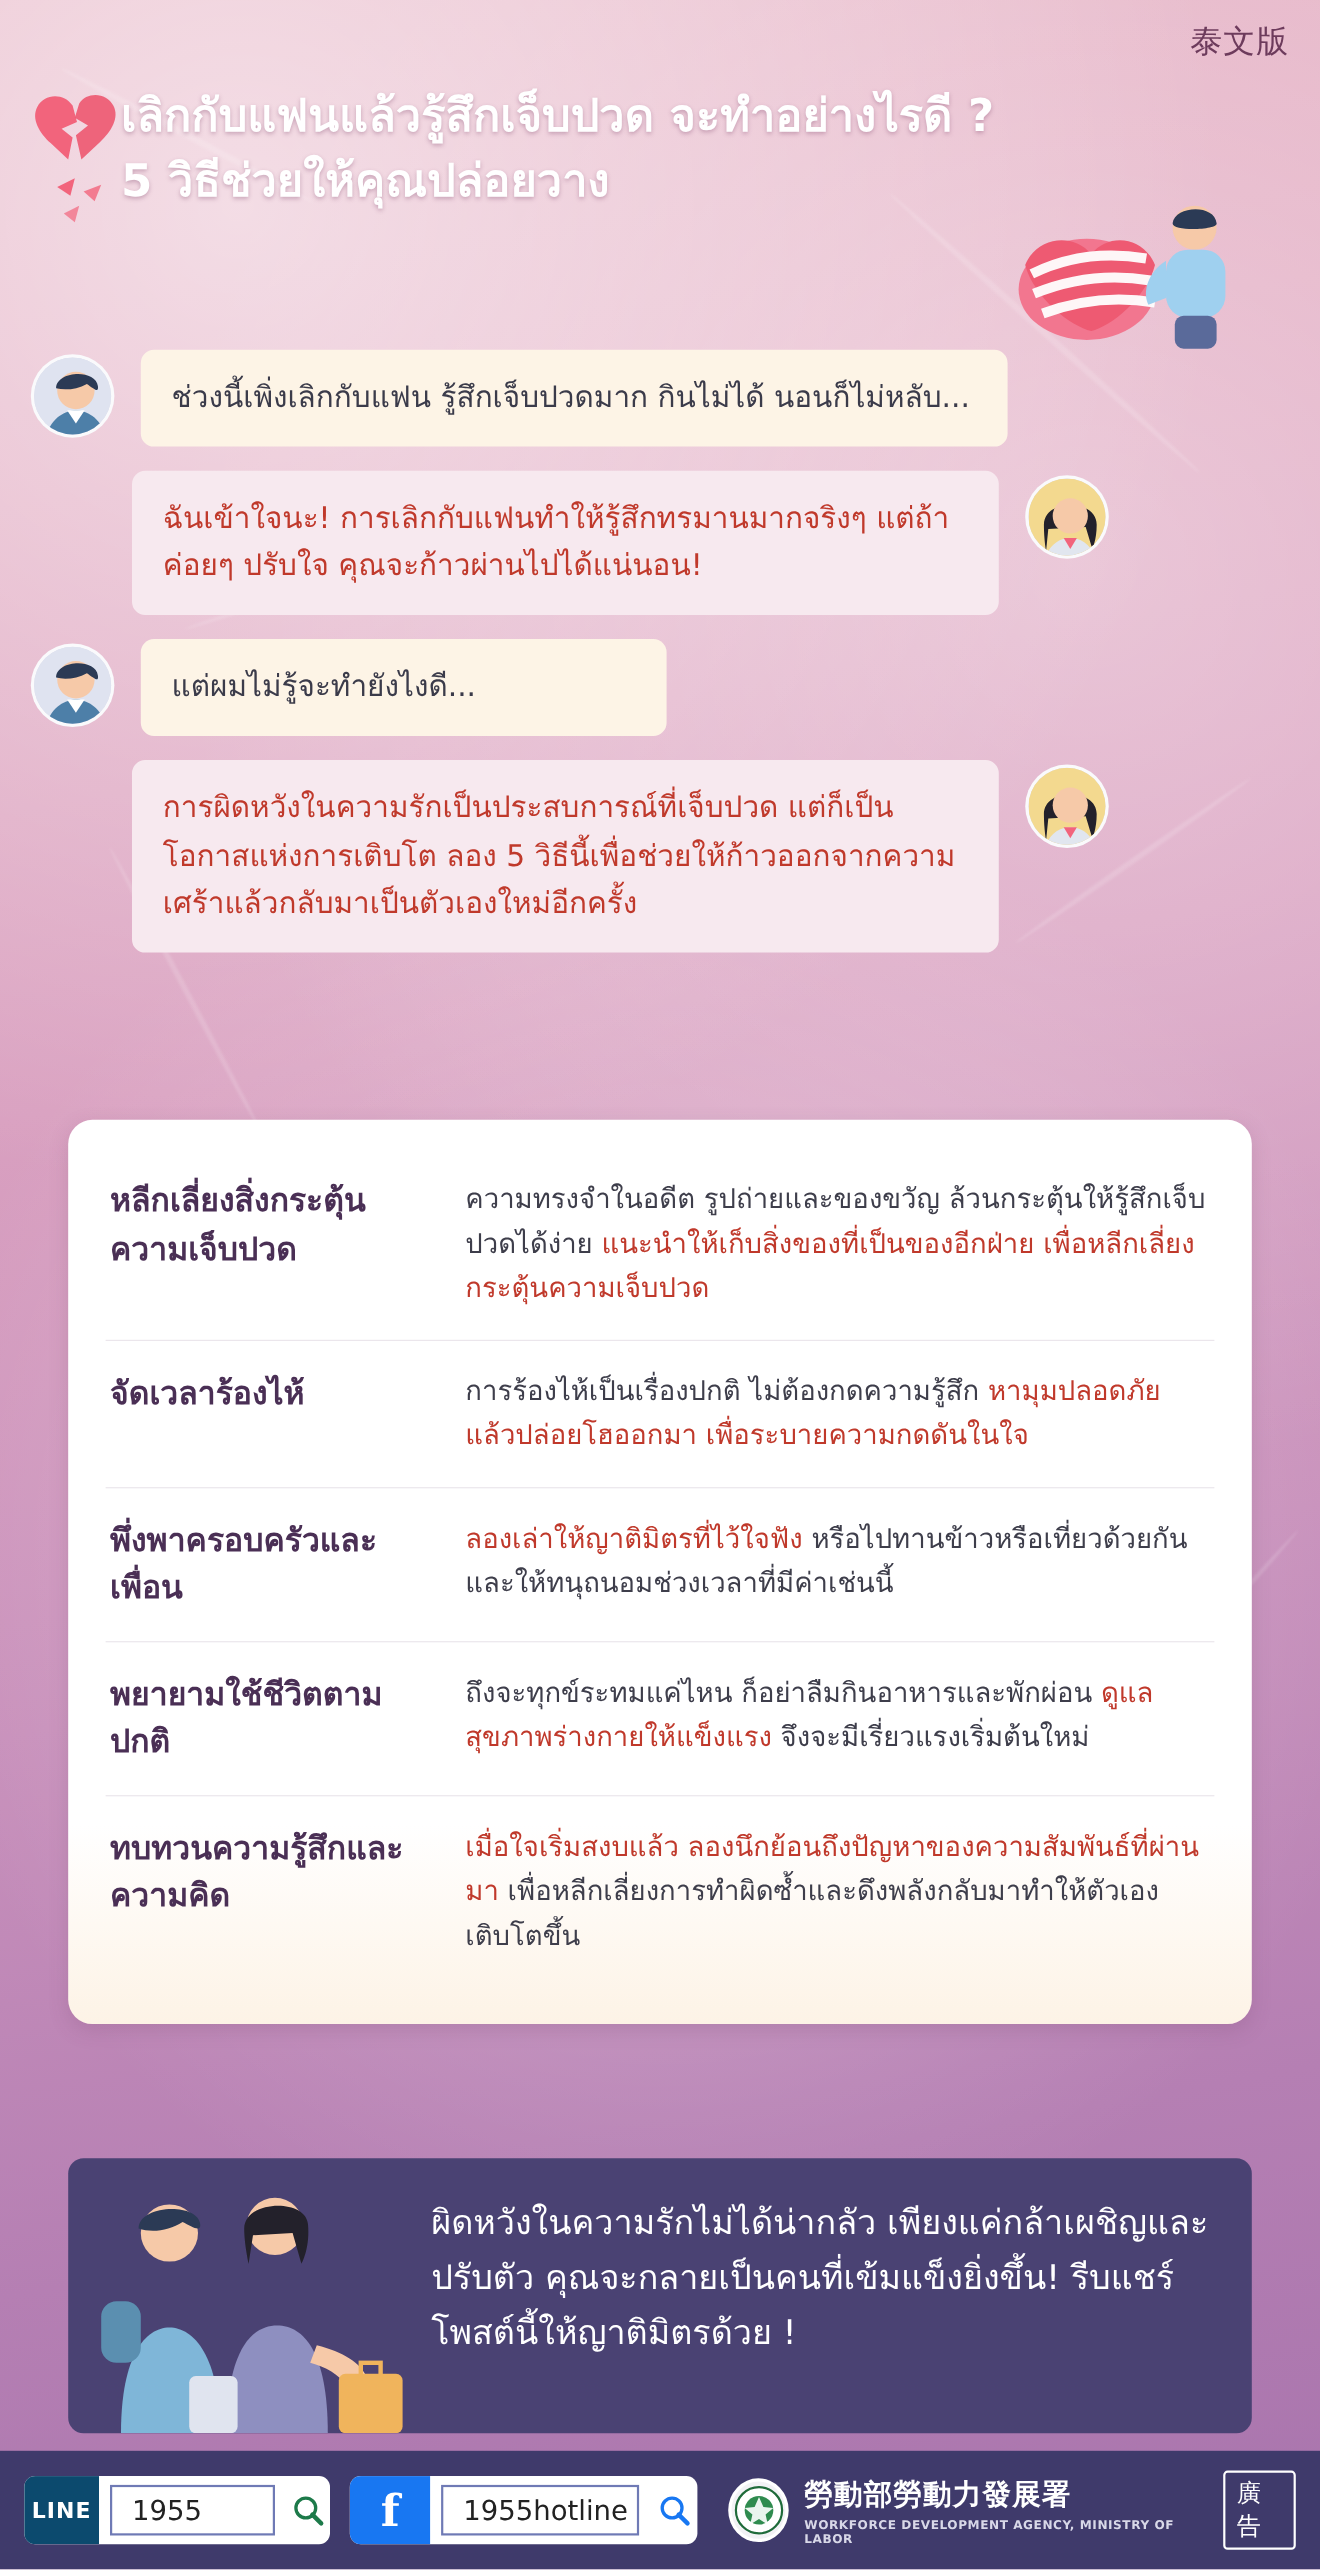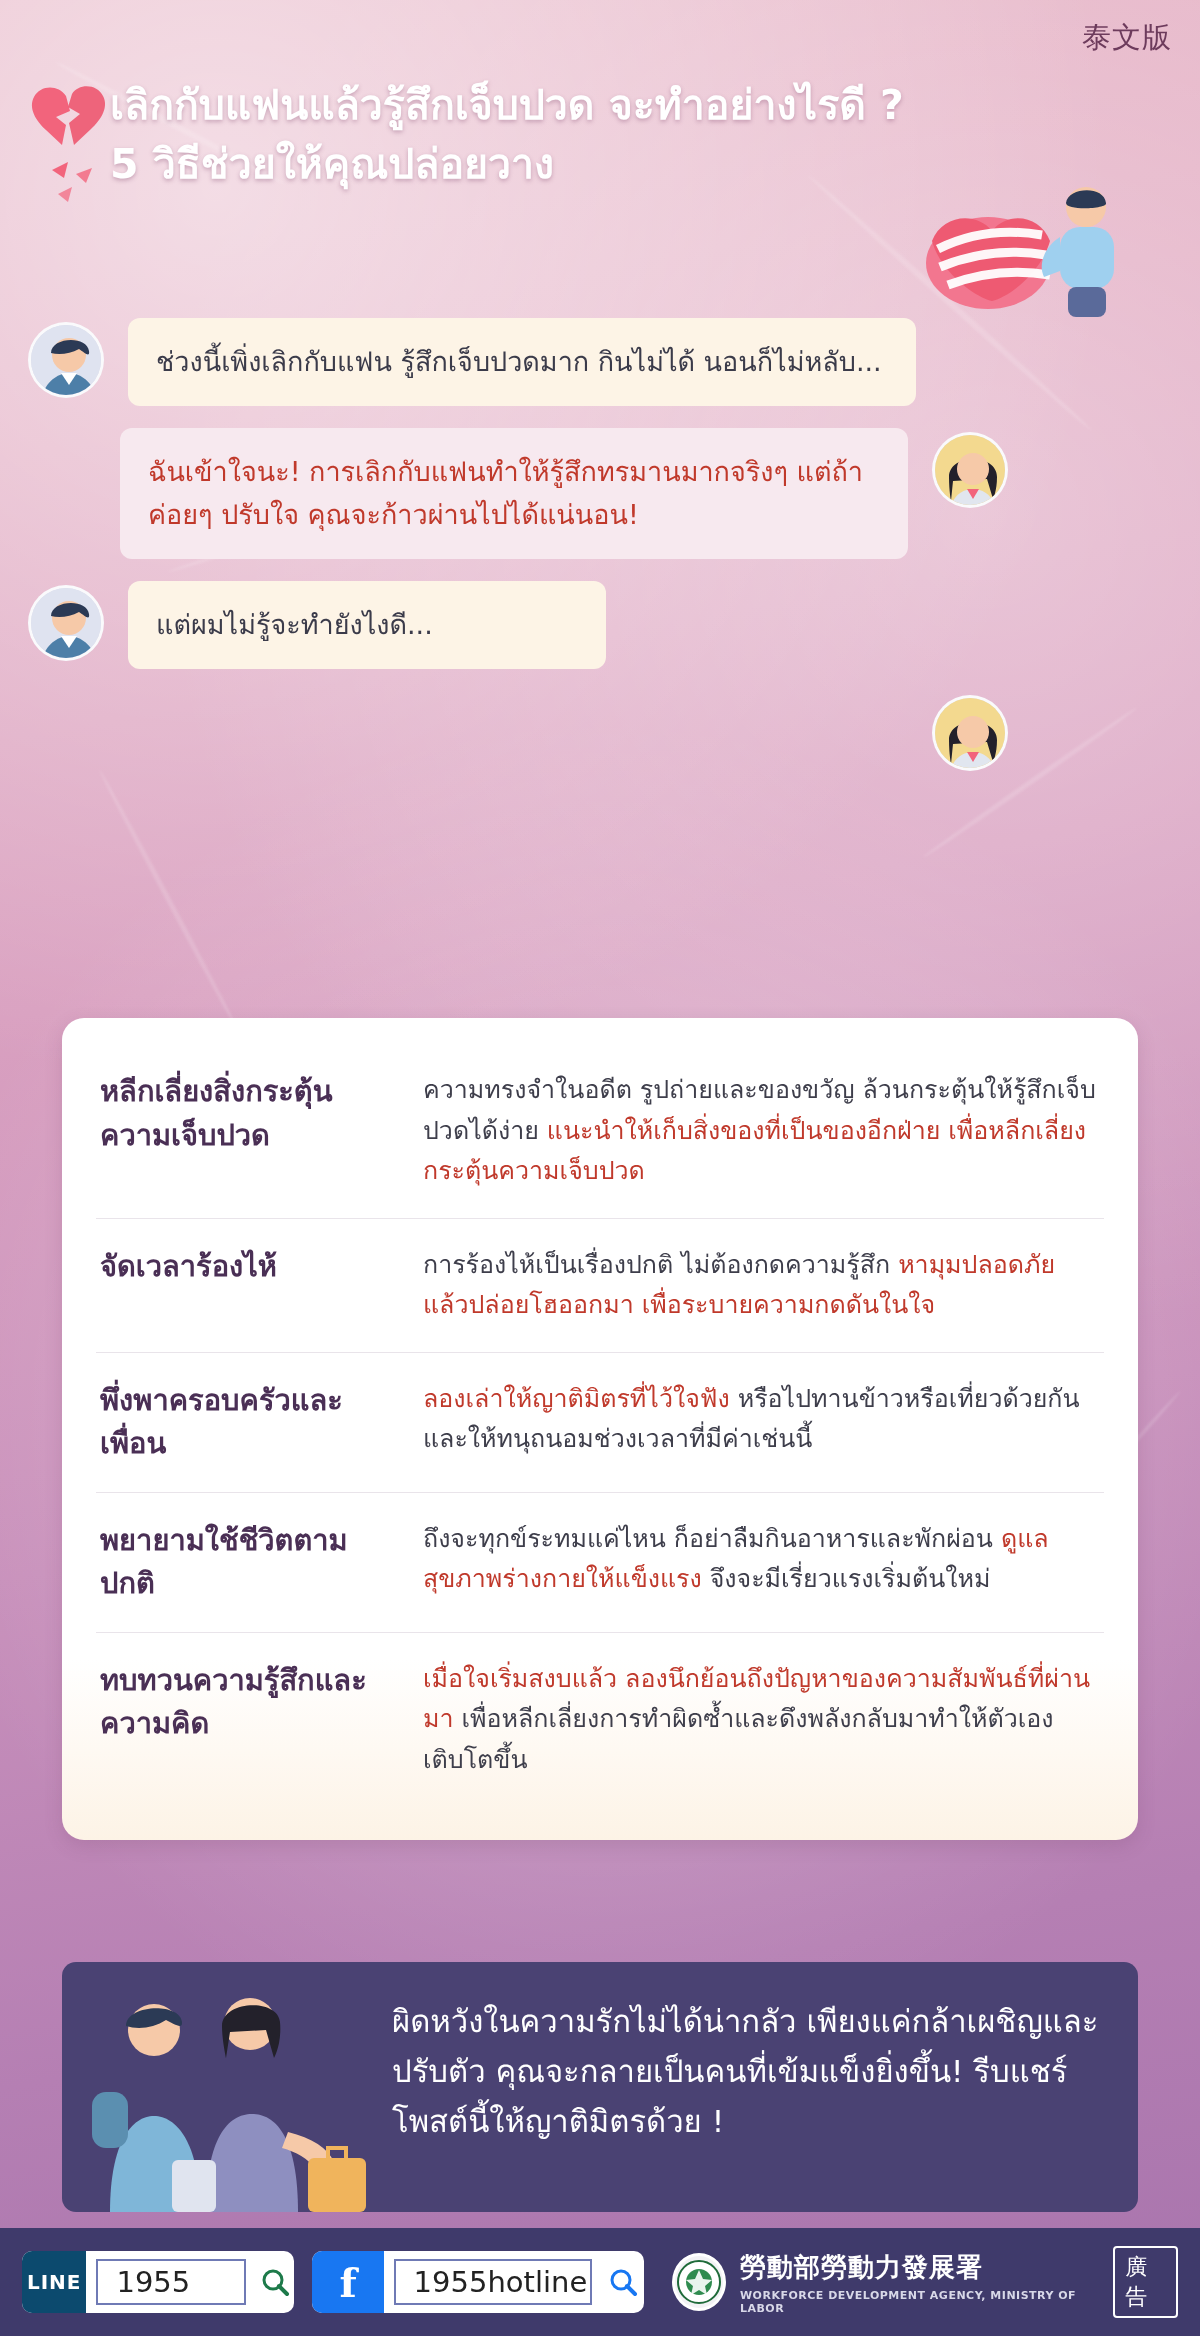--- a/index.html
+++ b/index.html
@@ -109,21 +109,21 @@
     width: 78px; height: 62px; background: #0c4a6e; color: #fff;
     display: flex; align-items: center; justify-content: center;
     font-size: 20px; font-weight: bold; letter-spacing: 1px;
   }
   .fb-badge {
     width: 78px; height: 62px; background: #1877f2; color: #fff;
     display: flex; align-items: center; justify-content: center;
     font-size: 40px; font-weight: bold; font-family: "DejaVu Serif", serif;
   }
   .pill-text {
-    padding: 0 18px; font-size: 29px; color: #222; min-width: 150px;
+    padding: 0 18px; font-size: 25px; color: #222; min-width: 150px;
     border: 2px solid #6f7ab5; border-radius: 0; height: 46px;
     display: flex; align-items: center; margin: 0 10px;
   }
   .mag { width: 46px; display:flex; align-items:center; justify-content:center; }
   .agency { display: flex; align-items: center; gap: 14px; margin-left: 10px; font-weight: bold; }
   .agency-seal {
     width: 58px; height: 58px; border-radius: 50%;
     background: #f2f2f5; border: 3px solid #ffffff;
     display:flex; align-items:center; justify-content:center;
   }
@@ -226,20 +226,21 @@
     <div class="row">
       <div class="avatar right">
         <svg width="76" height="76" viewBox="0 0 76 76">
           <rect width="76" height="76" fill="#f3d98f"></rect>
           <path d="M14 42c0-24 48-24 48 0 0 14-4 22-4 22l-6-20-34 2-2 20s-2-10-2-24z" fill="#23212b"></path>
           <circle cx="38" cy="34" r="16" fill="#f6c9a8"></circle>
           <path d="M14 76c4-16 14-22 24-22s20 6 24 22z" fill="#e1e6ef"></path>
           <path d="M32 54h12l-6 10z" fill="#f2647c"></path>
         </svg>
       </div>
+      <div class="bubble right strong">การผิดหวังในความรักเป็นประสบการณ์ที่เจ็บปวด  แต่ก็เป็นโอกาสแห่งการเติบโต ลอง 5 วิธีนี้เพื่อช่วยให้ก้าวออกจากความเศร้าแล้วกลับมาเป็นตัวเองใหม่อีกครั้ง</div>
     </div>
   </div>
 
   <div class="tips-card">
 
     <div class="tip">
       <div class="tip-title">หลีกเลี่ยงสิ่งกระตุ้นความเจ็บปวด</div>
       <div class="tip-body">
         <span>ความทรงจำในอดีต รูปถ่ายและของขวัญ  ล้วนกระตุ้นให้รู้สึกเจ็บปวดได้ง่าย </span><span class="hl">แนะนำให้เก็บสิ่งของที่เป็นของอีกฝ่าย เพื่อหลีกเลี่ยงกระตุ้นความเจ็บปวด</span>
       </div>

